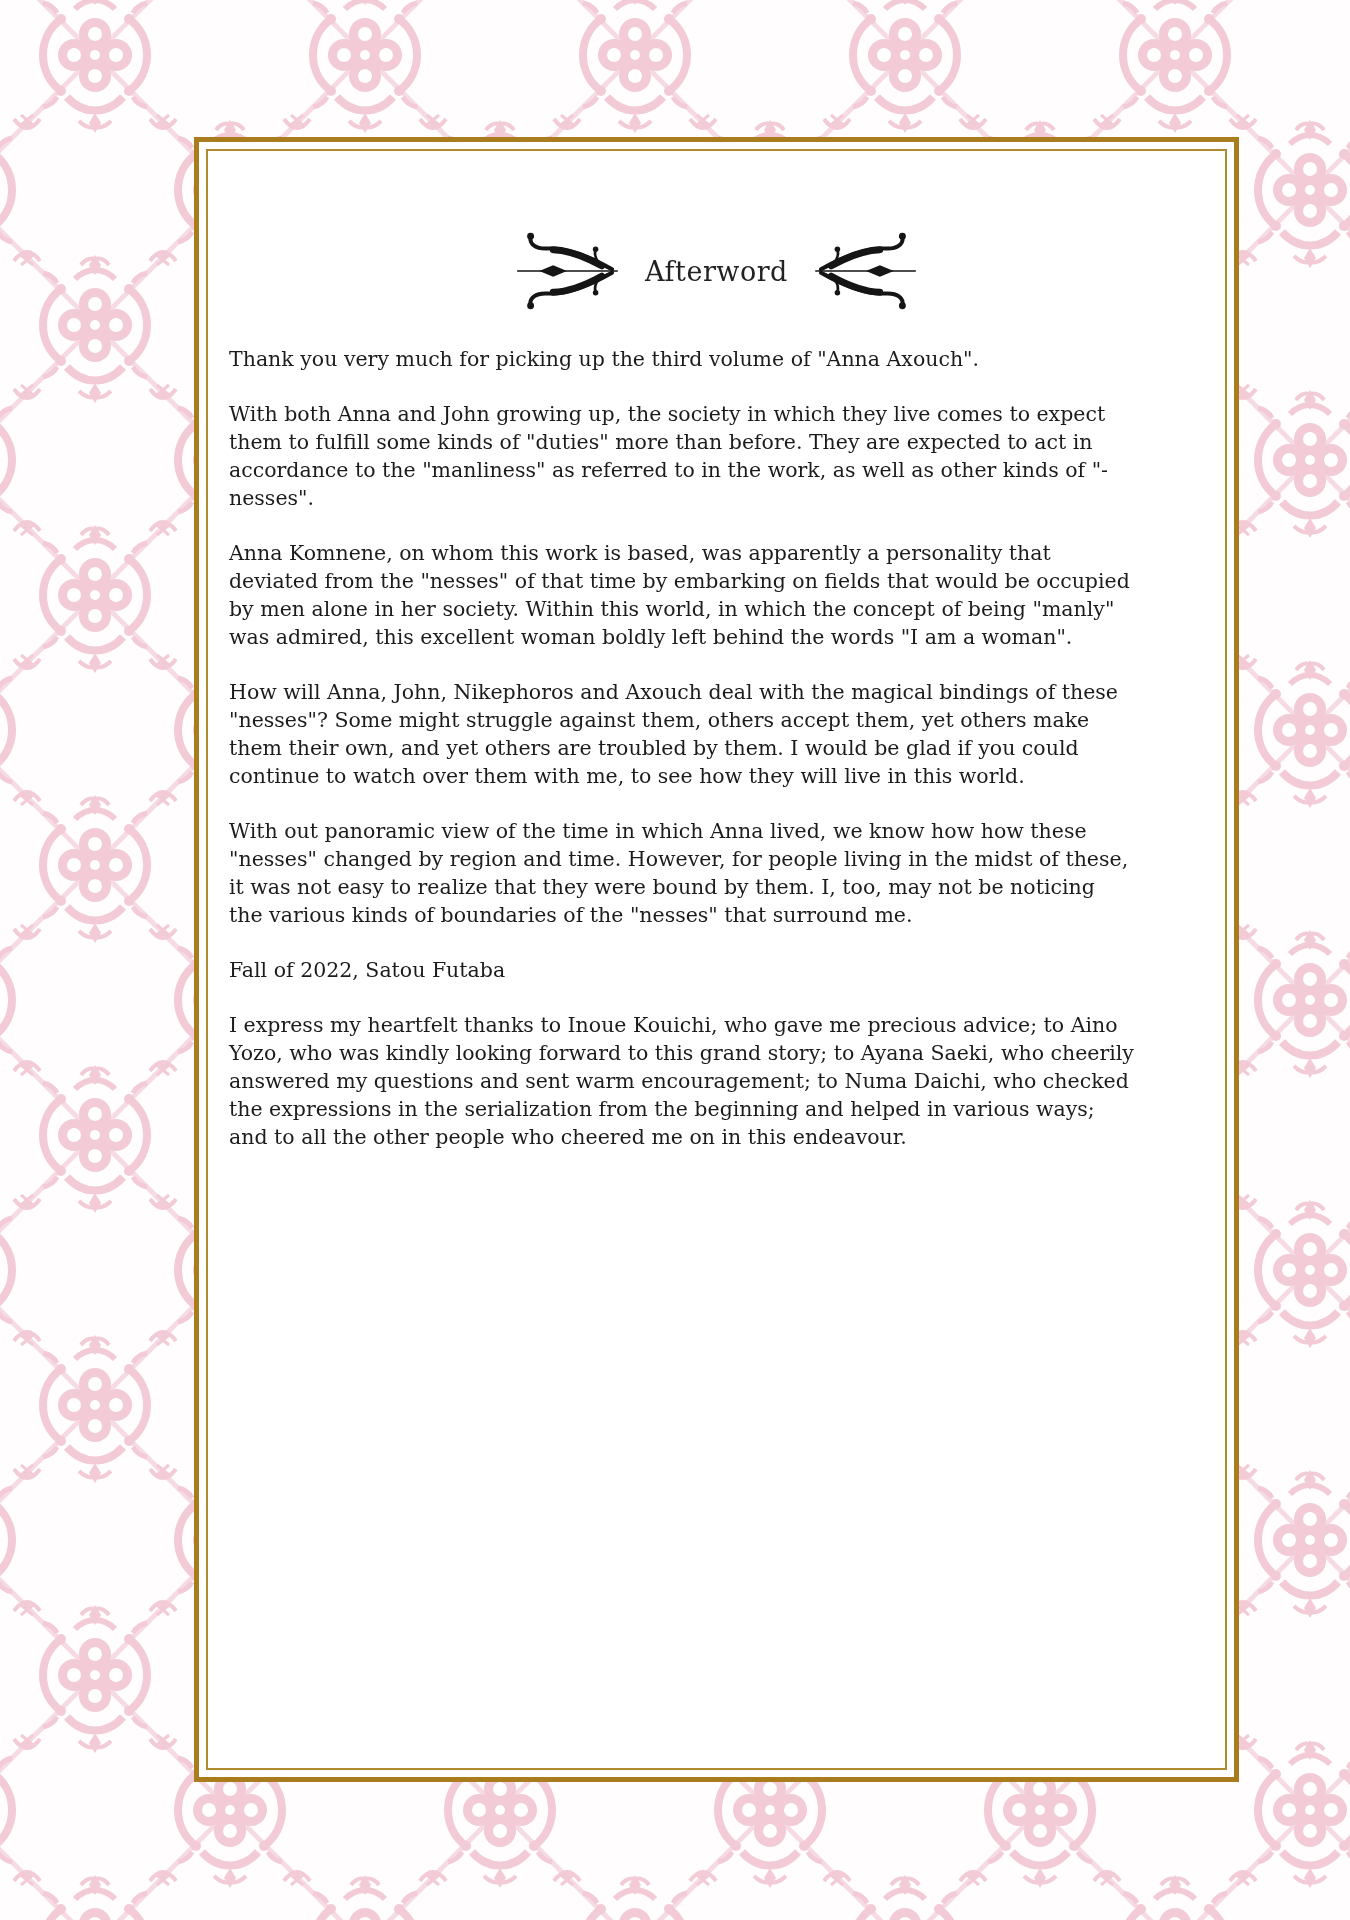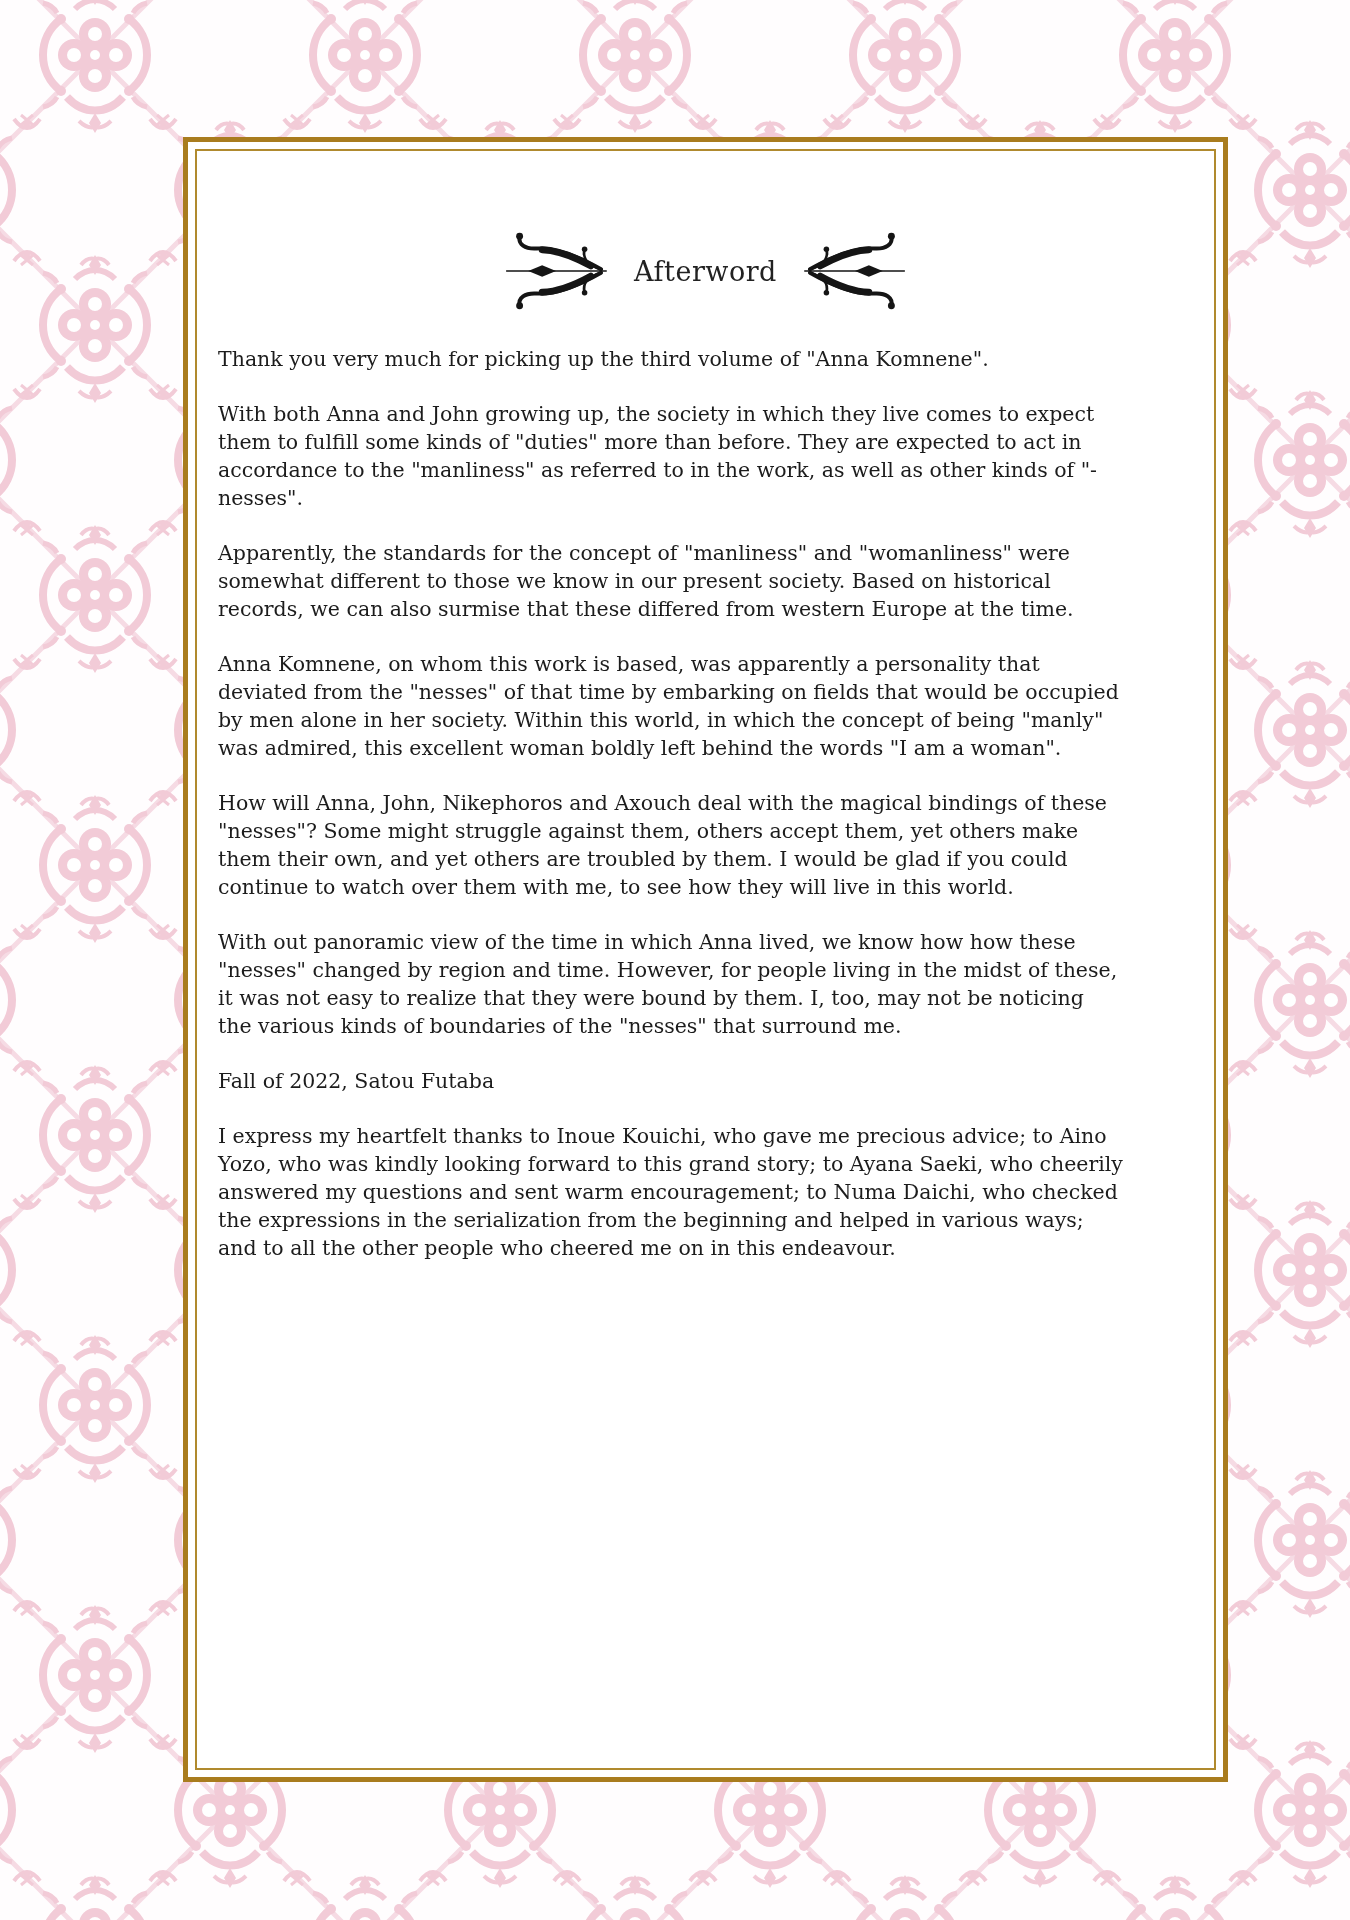--- a/index.html
+++ b/index.html
@@ -17,21 +17,21 @@
     position:relative;width:1350px;height:1920px;
     background:var(--page-bg);overflow:hidden;
   }
   .bg-pattern{position:absolute;left:0;top:0;width:1350px;height:1920px;display:block;}
   .pk-fill{fill:var(--damask-pink);}
   .pk-stroke{stroke:var(--damask-pink);fill:none;}
   .pk-stroke-soft{stroke:var(--damask-pink-soft);fill:none;}
   .wh-fill{fill:#ffffff;}
 
   .panel{
-    position:absolute;left:183px;top:137px;width:1045px;height:1645px;
+    position:absolute;left:194px;top:137px;width:1045px;height:1645px;
     background:var(--panel-bg);
     border:5px solid var(--border-outer);
     box-sizing:border-box;
   }
   .panel-inner{
     position:absolute;inset:7px;
     border:2px solid var(--border-inner);
   }
   .content{
     position:absolute;inset:2px;
@@ -149,23 +149,22 @@
           <circle class="ink-fill" cx="93" cy="22" r="3.2"></circle>
           <path class="ink-stroke" stroke-width="4.5" d="M112,49 C84,65 58,74 38,73 C24,72 16,78 18,87"></path>
           <path class="ink-stroke" stroke-width="8" d="M100,53 C80,64 60,71 44,71.5"></path>
           <circle class="ink-fill" cx="18" cy="87" r="4"></circle>
           <path class="ink-stroke" stroke-width="3.2" d="M112,49 C98,53 90,61 93,72"></path>
           <circle class="ink-fill" cx="93" cy="72" r="3.2"></circle>
         </svg>
       </div>
 
       <div class="body-text">
-        <p>Thank you very much for picking up the third volume of "Anna Komnene".</p>
+        <p>Thank you very much for picking up the third volume of "Anna Axouch".</p>
         <p>With both Anna and John growing up, the society in which they live comes to expect them to fulfill some kinds of "duties" more than before. They are expected to act in accordance to the "manliness" as referred to in the work, as well as other kinds of "-nesses".</p>
-        <p>Apparently, the standards for the concept of "manliness" and "womanliness" were somewhat different to those we know in our present society. Based on historical records, we can also surmise that these differed from western Europe at the time.</p>
         <p>Anna Komnene, on whom this work is based, was apparently a personality that deviated from the "nesses" of that time by embarking on fields that would be occupied by men alone in her society. Within this world, in which the concept of being "manly" was admired, this excellent woman boldly left behind the words "I am a woman".</p>
         <p>How will Anna, John, Nikephoros and Axouch deal with the magical bindings of these "nesses"? Some might struggle against them, others accept them, yet others make them their own, and yet others are troubled by them. I would be glad if you could continue to watch over them with me, to see how they will live in this world.</p>
         <p>With out panoramic view of the time in which Anna lived, we know how how these "nesses" changed by region and time. However, for people living in the midst of these, it was not easy to realize that they were bound by them. I, too, may not be noticing the various kinds of boundaries of the "nesses" that surround me.</p>
         <p>Fall of 2022, Satou Futaba</p>
         <p>I express my heartfelt thanks to Inoue Kouichi, who gave me precious advice; to Aino Yozo, who was kindly looking forward to this grand story; to Ayana Saeki, who cheerily answered my questions and sent warm encouragement; to Numa Daichi, who checked the expressions in the serialization from the beginning and helped in various ways; and to all the other people who cheered me on in this endeavour.</p>
       </div>
 
     </div>
   </div>
 </div>

